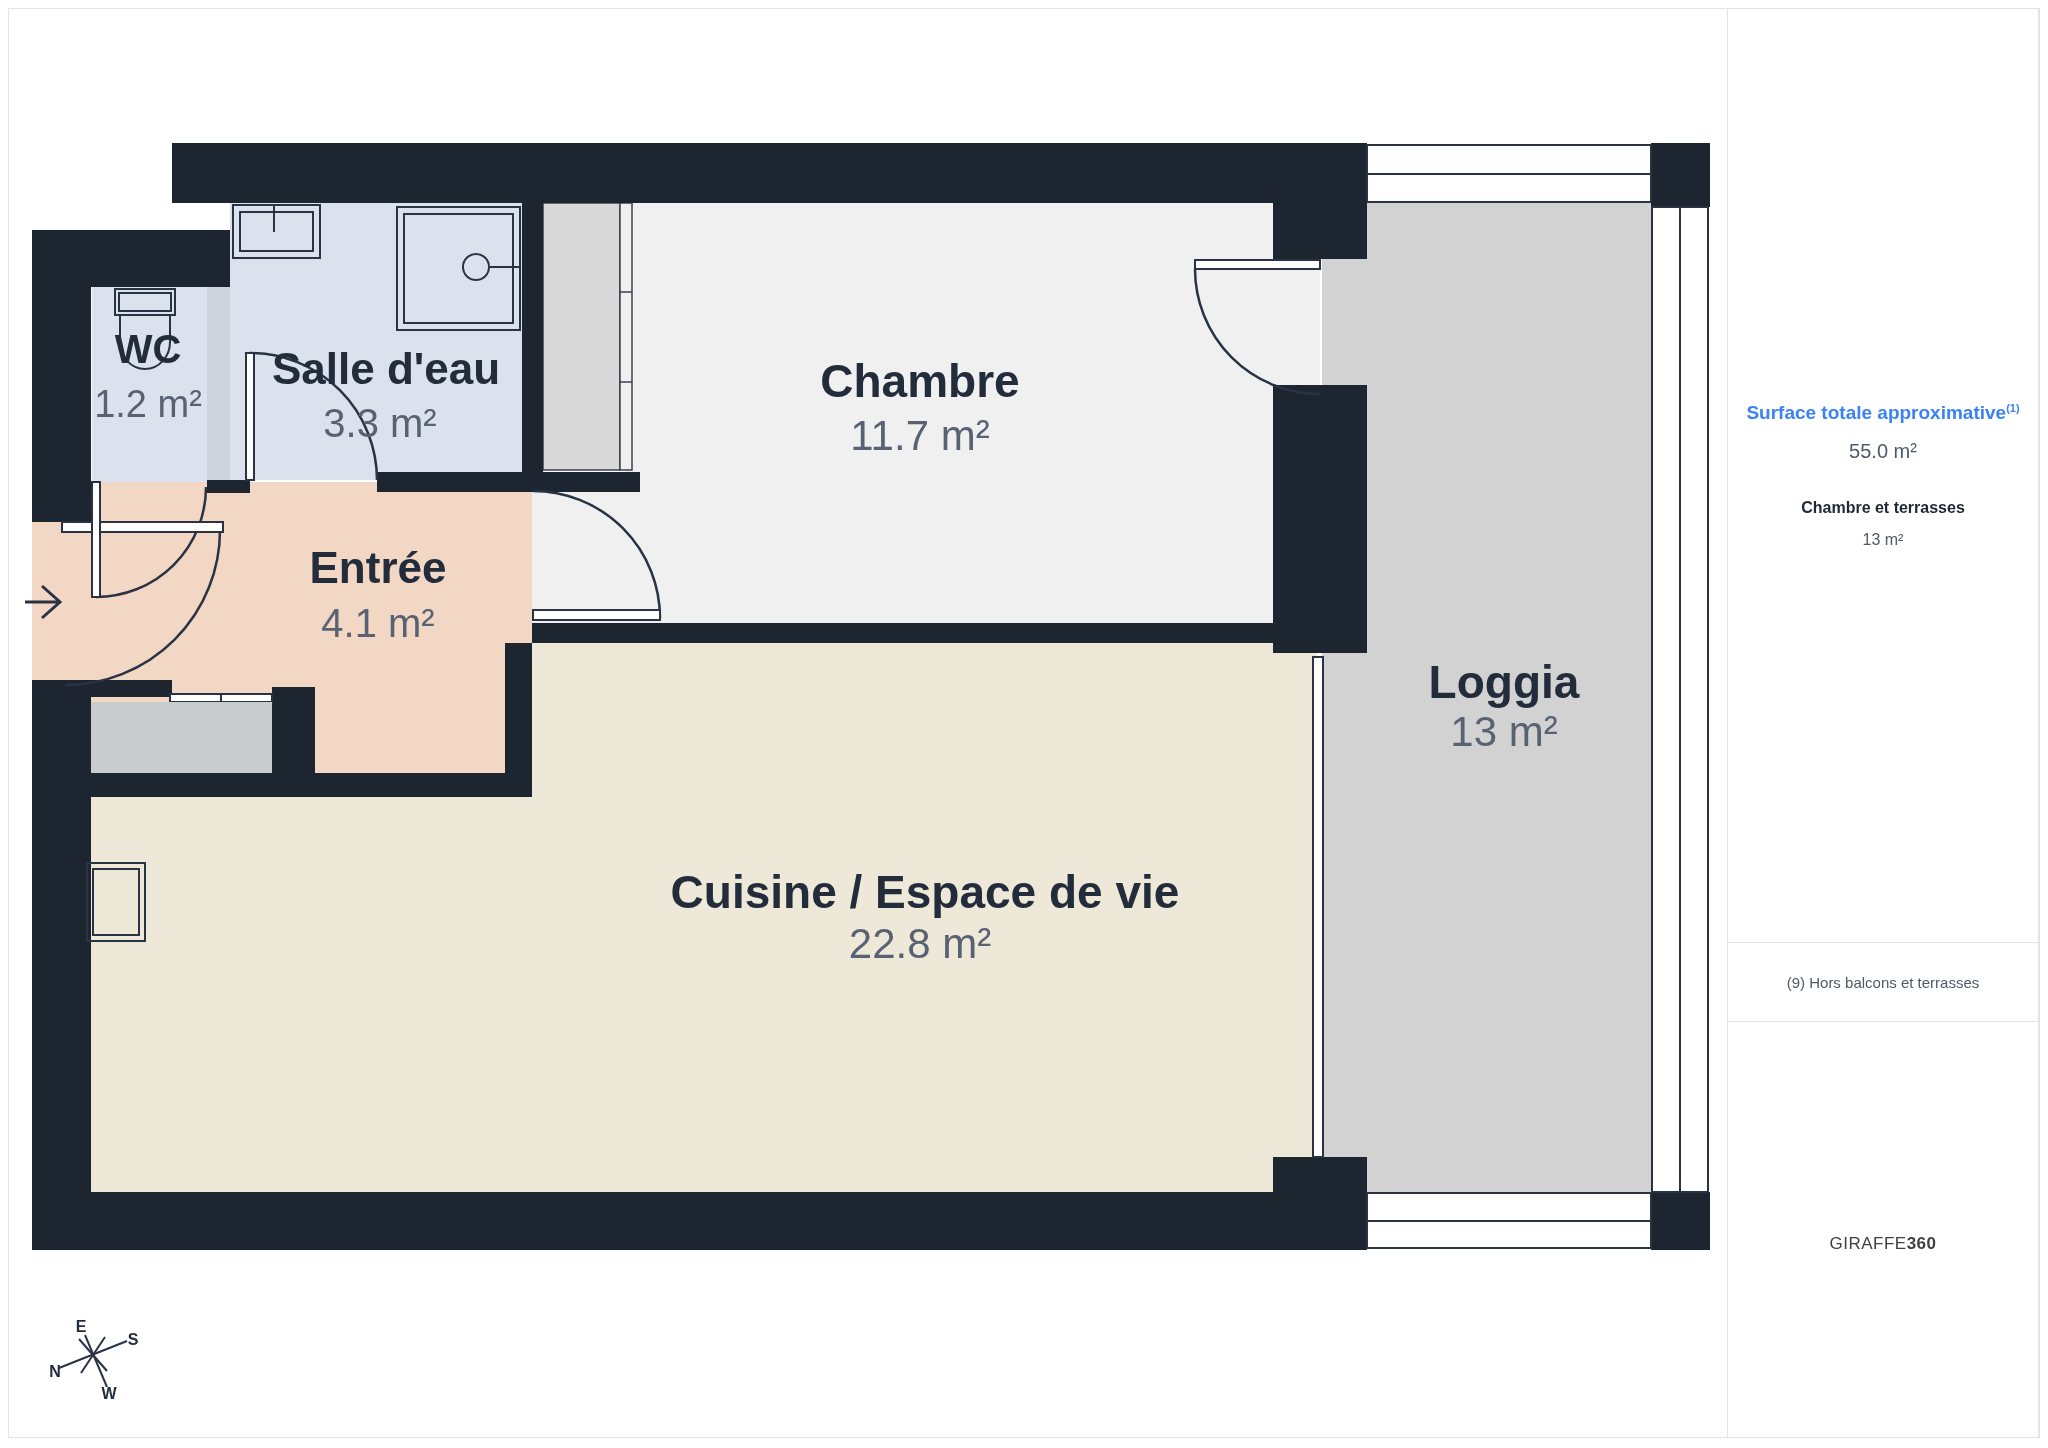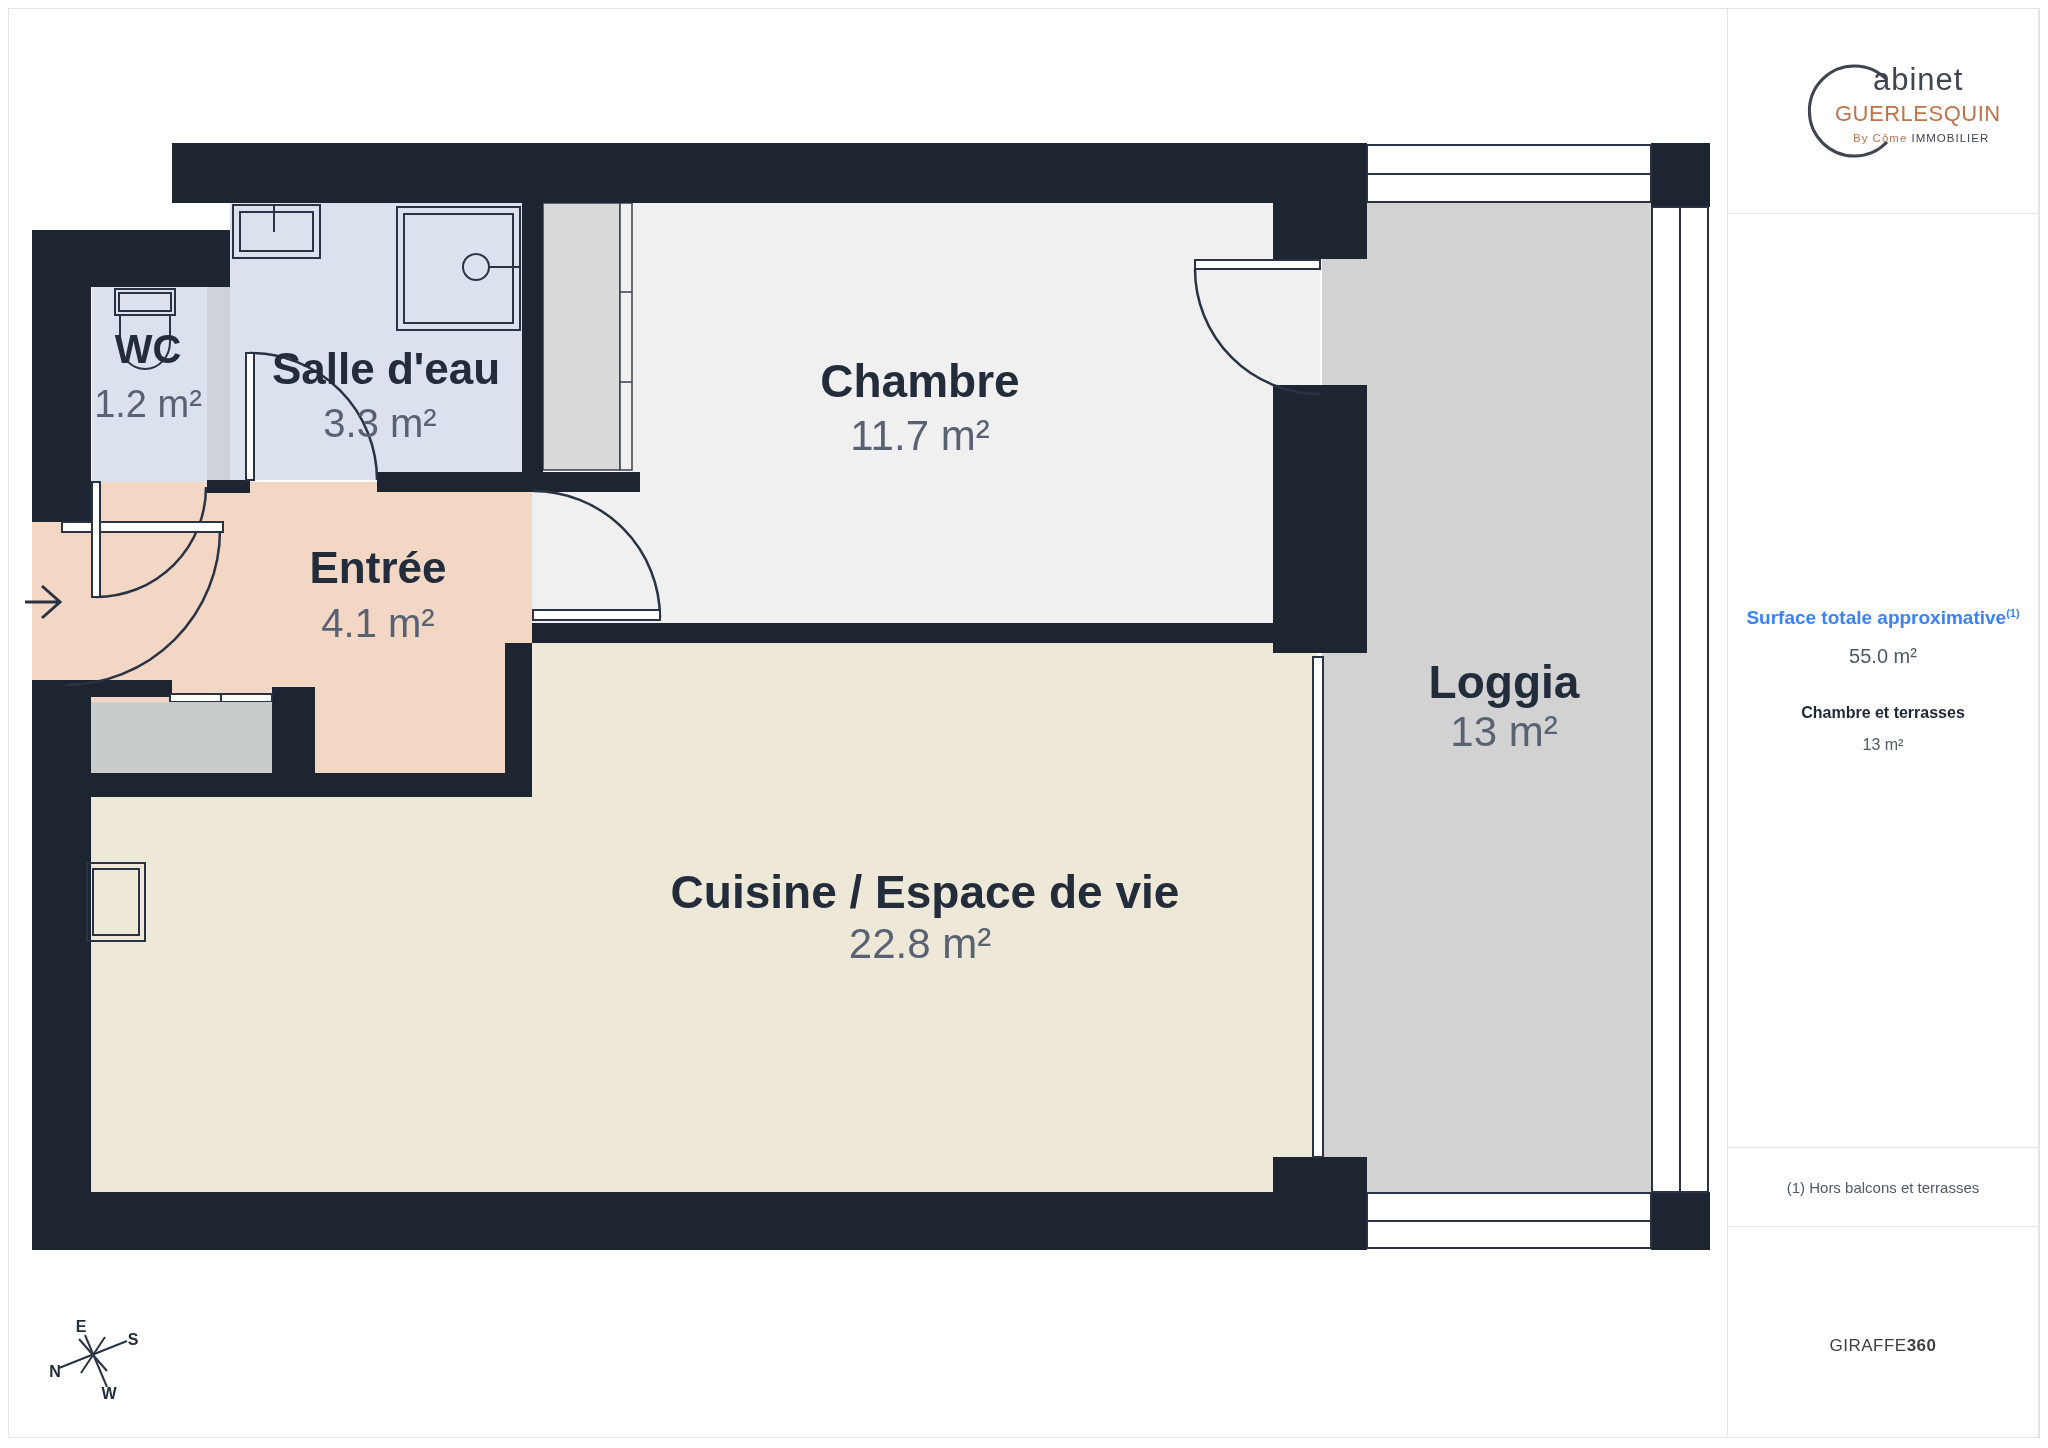--- a/index.html
+++ b/index.html
@@ -167,45 +167,32 @@
     <g text-anchor="middle">
       <text class="compass-letter" x="51" y="37">E</text>
       <text class="compass-letter" x="103" y="50">S</text>
       <text class="compass-letter" x="25" y="82">N</text>
       <text class="compass-letter" x="79" y="104">W</text>
     </g>
   </svg>
 
   <aside class="sidebar">
 
-    <div class="sec sec-logo">
-      <div class="logo-box">
-        <svg class="logo-arc" width="100" height="118" viewBox="0 0 100 118">
-          <path d="M 82,28 A 45,45 0 1 0 82,90" fill="none" stroke="#3f4450" stroke-width="3"></path>
-        </svg>
-        <div class="logo-abinet">abinet</div>
-        <div class="logo-guerlesquin">GUERLESQUIN</div>
-        <div class="logo-byline">
-          <span class="logo-by">By Côme</span>
-          <span class="logo-immo">IMMOBILIER</span>
-        </div>
-      </div>
-    </div>
 
     <div class="sec sec-info">
       <div class="surface-title">
         <span>Surface totale approximative</span><sup>(1)</sup>
       </div>
       <div class="surface-value">55.0 m²</div>
       <div class="balcony-title">Chambre et terrasses</div>
       <div class="balcony-value">13 m²</div>
     </div>
 
     <div class="sec sec-note">
-      <div class="footnote">(1) Hors balcons et terrasses</div>
+      <div class="footnote">(9) Hors balcons et terrasses</div>
     </div>
 
     <div class="sec sec-legal">
       <div class="brand">
         <span>GIRAFFE</span><b>360</b>
       </div>
     </div>
 
   </aside>
 </div>

